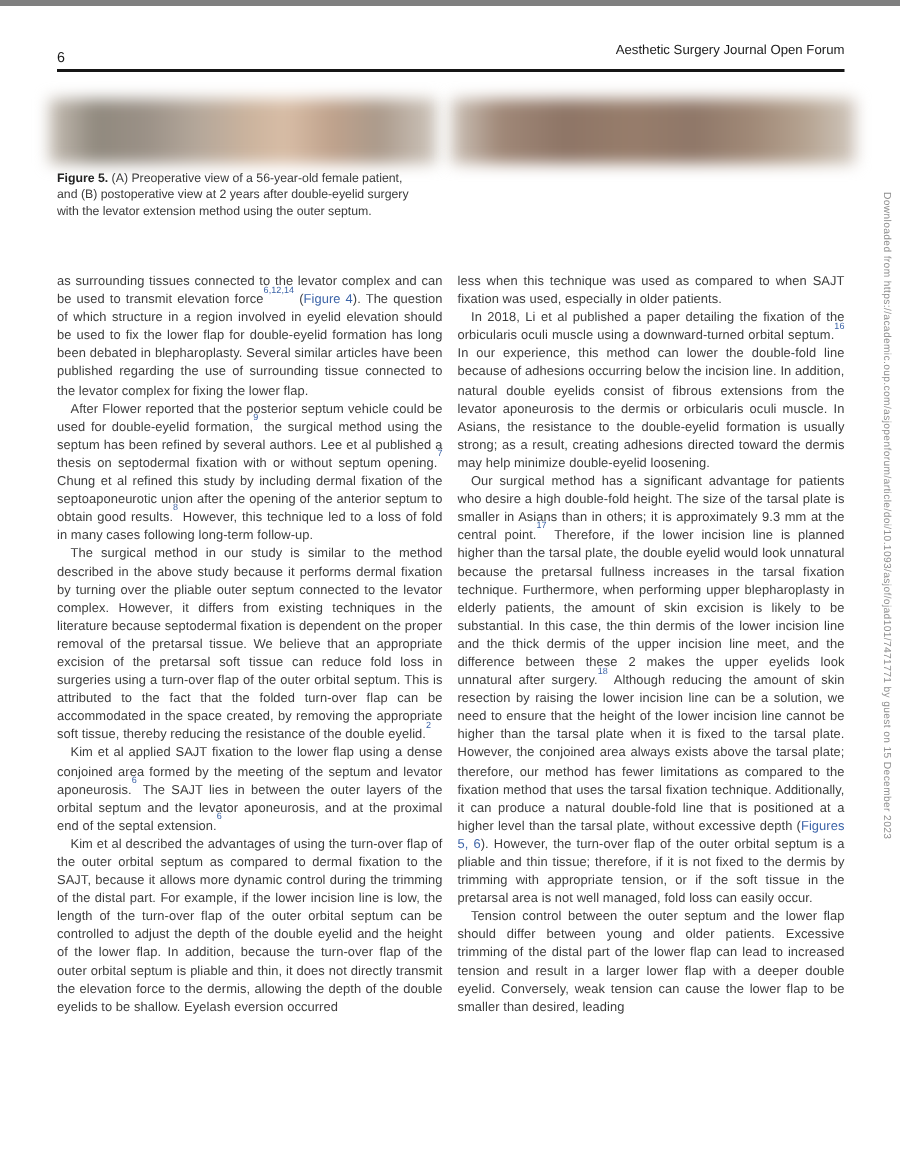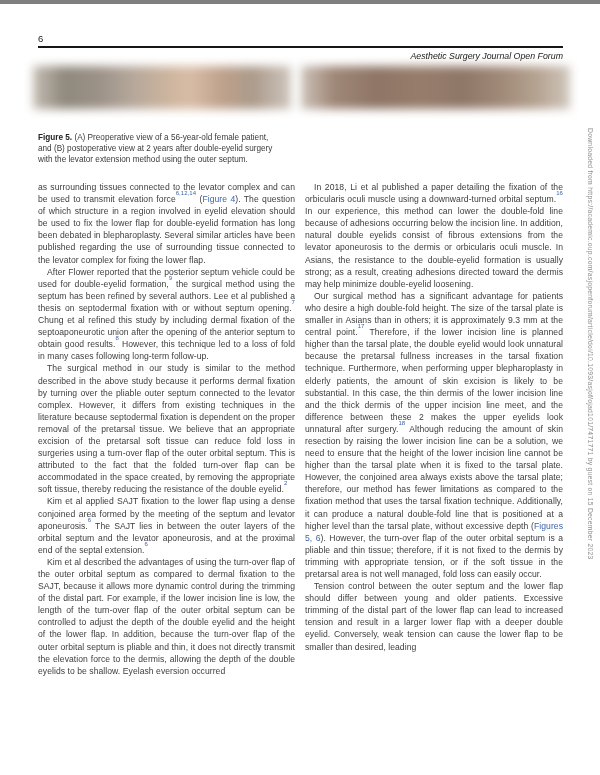--- a/index.html
+++ b/index.html
@@ -2,33 +2,33 @@
 <html lang="en"><head>
 <meta charset="utf-8">
 <style>
   html,body{margin:0;padding:0;background:#fff;}
   .page{
     position:relative;width:600px;height:775px;background:#ffffff;overflow:hidden;
     font-family:"Liberation Sans","DejaVu Sans",sans-serif;color:#3d3d3d;
   }
   .topbar{position:absolute;left:0;top:0;width:600px;height:4px;background:#7f7f7f;}
   .pagenum{position:absolute;left:38px;top:33px;font-size:9.5px;color:#1a1a1a;}
-  .journal{position:absolute;right:37px;top:51px;font-size:8.8px;font-style:italic;color:#1a1a1a;}
+  .journal{position:absolute;right:37px;top:28px;font-size:8.8px;color:#1a1a1a;}
   .rule{position:absolute;left:38px;top:46px;width:525px;height:1.5px;background:#161616;}
 
   .fig-img{position:absolute;top:66px;height:43px;}
   .fig-img-left{left:33px;width:258px;}
   .fig-img-right{left:301px;width:269px;}
   .blur{width:100%;height:100%;filter:blur(5px);}
   .b5{background:linear-gradient(90deg,#c6beb4 0%,#90897e 12%,#9b9187 25%,#b4a79a 38%,#ccb49e 52%,#d8bda6 61%,#bfa28c 73%,#ab9a8b 85%,#cec6bd 100%);}
   .b6{background:linear-gradient(90deg,#cdc3b9 0%,#a08878 12%,#8e7566 28%,#977d6b 45%,#8f7768 60%,#a18a78 75%,#b6a492 88%,#d0c7bd 100%);}
 
   .caption{position:absolute;top:113px;margin:0;width:242px;font-size:8.2px;line-height:11px;color:#3a3a3a;}
   .caption b{color:#222;}
-  .caption-left{left:38px;margin-top:19px;}
+  .caption-left{left:38px;}
   .caption-right{left:305px;}
 
   .col{position:absolute;top:181px;width:257px;font-size:8.6px;line-height:12.1px;
        text-align:justify;letter-spacing:0.05px;hyphens:auto;-webkit-hyphens:auto;}
   .col-left{left:38px;}
   .col-right{left:305px;width:258px;}
   .para{margin:0;}
   .para.indent{text-indent:9px;}
   .ref-link{font-size:6px;line-height:0;position:relative;top:-3px;text-decoration:none;cursor:pointer;}
   .fig-link{text-decoration:none;cursor:pointer;}
@@ -62,19 +62,20 @@
   </p>
 
   <div class="col col-left">
       <p class="para"><span>as surrounding tissues connected to the levator complex and can be used to transmit elevation force</span><sup class="ref-link" style="color: rgb(60, 100, 168);">6,12,14</sup><span> (</span><a class="fig-link" style="color: rgb(60, 100, 168);">Figure 4</a><span>). The question of which structure in a region involved in eyelid elevation should be used to fix the lower flap for double-eyelid formation has long been debated in blepharoplasty. Several similar articles have been published regarding the use of surrounding tissue connected to the levator complex for fixing the lower flap.</span></p>
       <p class="para indent"><span>After Flower reported that the posterior septum vehicle could be used for double-eyelid formation,</span><sup class="ref-link" style="color: rgb(60, 100, 168);">9</sup><span> the surgical method using the septum has been refined by several authors. Lee et al published a thesis on septodermal fixation with or without septum opening.</span><sup class="ref-link" style="color: rgb(60, 100, 168);">7</sup><span> Chung et al refined this study by including dermal fixation of the septoaponeurotic union after the opening of the anterior septum to obtain good results.</span><sup class="ref-link" style="color: rgb(60, 100, 168);">8</sup><span> However, this technique led to a loss of fold in many cases following long-term follow-up.</span></p>
       <p class="para indent"><span>The surgical method in our study is similar to the method described in the above study because it performs dermal fixation by turning over the pliable outer septum connected to the levator complex. However, it differs from existing techniques in the literature because septodermal fixation is dependent on the proper removal of the pretarsal tissue. We believe that an appropriate excision of the pretarsal soft tissue can reduce fold loss in surgeries using a turn-over flap of the outer orbital septum. This is attributed to the fact that the folded turn-over flap can be accommodated in the space created, by removing the appropriate soft tissue, thereby reducing the resistance of the double eyelid.</span><sup class="ref-link" style="color: rgb(60, 100, 168);">2</sup></p>
       <p class="para indent"><span>Kim et al applied SAJT fixation to the lower flap using a dense conjoined area formed by the meeting of the septum and levator aponeurosis.</span><sup class="ref-link" style="color: rgb(60, 100, 168);">6</sup><span> The SAJT lies in between the outer layers of the orbital septum and the levator aponeurosis, and at the proximal end of the septal extension.</span><sup class="ref-link" style="color: rgb(60, 100, 168);">6</sup></p>
       <p class="para indent"><span>Kim et al described the advantages of using the turn-over flap of the outer orbital septum as compared to dermal fixation to the SAJT, because it allows more dynamic control during the trimming of the distal part. For example, if the lower incision line is low, the length of the turn-over flap of the outer orbital septum can be controlled to adjust the depth of the double eyelid and the height of the lower flap. In addition, because the turn-over flap of the outer orbital septum is pliable and thin, it does not directly transmit the elevation force to the dermis, allowing the depth of the double eyelids to be shallow. Eyelash eversion occurred</span></p>
     </div>
   <div class="col col-right">
+      <p class="para"><span>less when this technique was used as compared to when SAJT fixation was used, especially in older patients.</span></p>
       <p class="para indent"><span>In 2018, Li et al published a paper detailing the fixation of the orbicularis oculi muscle using a downward-turned orbital septum.</span><sup class="ref-link" style="color: rgb(60, 100, 168);">16</sup><span> In our experience, this method can lower the double-fold line because of adhesions occurring below the incision line. In addition, natural double eyelids consist of fibrous extensions from the levator aponeurosis to the dermis or orbicularis oculi muscle. In Asians, the resistance to the double-eyelid formation is usually strong; as a result, creating adhesions directed toward the dermis may help minimize double-eyelid loosening.</span></p>
       <p class="para indent"><span>Our surgical method has a significant advantage for patients who desire a high double-fold height. The size of the tarsal plate is smaller in Asians than in others; it is approximately 9.3 mm at the central point.</span><sup class="ref-link" style="color: rgb(60, 100, 168);">17</sup><span> Therefore, if the lower incision line is planned higher than the tarsal plate, the double eyelid would look unnatural because the pretarsal fullness increases in the tarsal fixation technique. Furthermore, when performing upper blepharoplasty in elderly patients, the amount of skin excision is likely to be substantial. In this case, the thin dermis of the lower incision line and the thick dermis of the upper incision line meet, and the difference between these 2 makes the upper eyelids look unnatural after surgery.</span><sup class="ref-link" style="color: rgb(60, 100, 168);">18</sup><span> Although reducing the amount of skin resection by raising the lower incision line can be a solution, we need to ensure that the height of the lower incision line cannot be higher than the tarsal plate when it is fixed to the tarsal plate. However, the conjoined area always exists above the tarsal plate; therefore, our method has fewer limitations as compared to the fixation method that uses the tarsal fixation technique. Additionally, it can produce a natural double-fold line that is positioned at a higher level than the tarsal plate, without excessive depth (</span><a class="fig-link" style="color: rgb(60, 100, 168);">Figures 5, 6</a><span>). However, the turn-over flap of the outer orbital septum is a pliable and thin tissue; therefore, if it is not fixed to the dermis by trimming with appropriate tension, or if the soft tissue in the pretarsal area is not well managed, fold loss can easily occur.</span></p>
       <p class="para indent"><span>Tension control between the outer septum and the lower flap should differ between young and older patients. Excessive trimming of the distal part of the lower flap can lead to increased tension and result in a larger lower flap with a deeper double eyelid. Conversely, weak tension can cause the lower flap to be smaller than desired, leading</span></p>
     </div>
 
   <div class="watermark">Downloaded from https://academic.oup.com/asjopenforum/article/doi/10.1093/asjof/ojad101/7471771 by guest on 15 December 2023</div>
 </div>
 
 </body></html>

